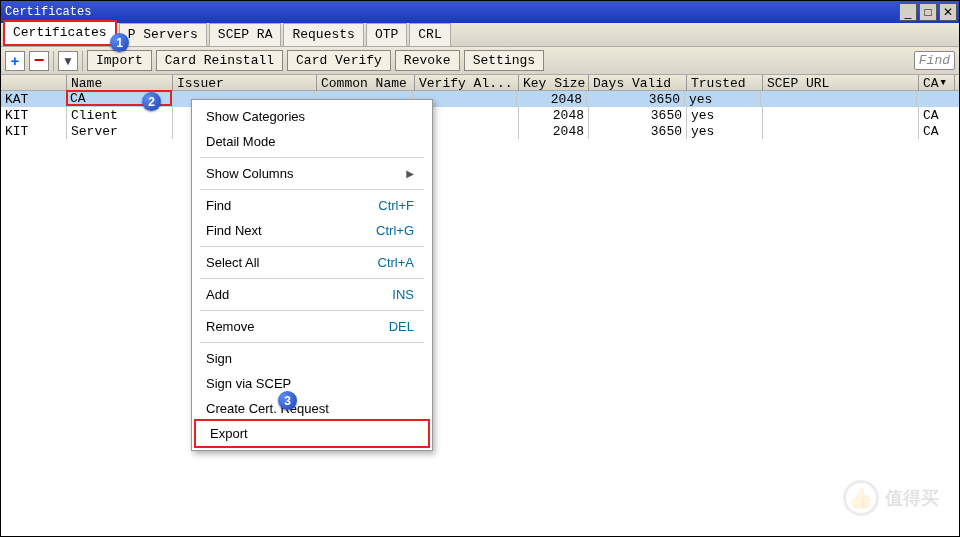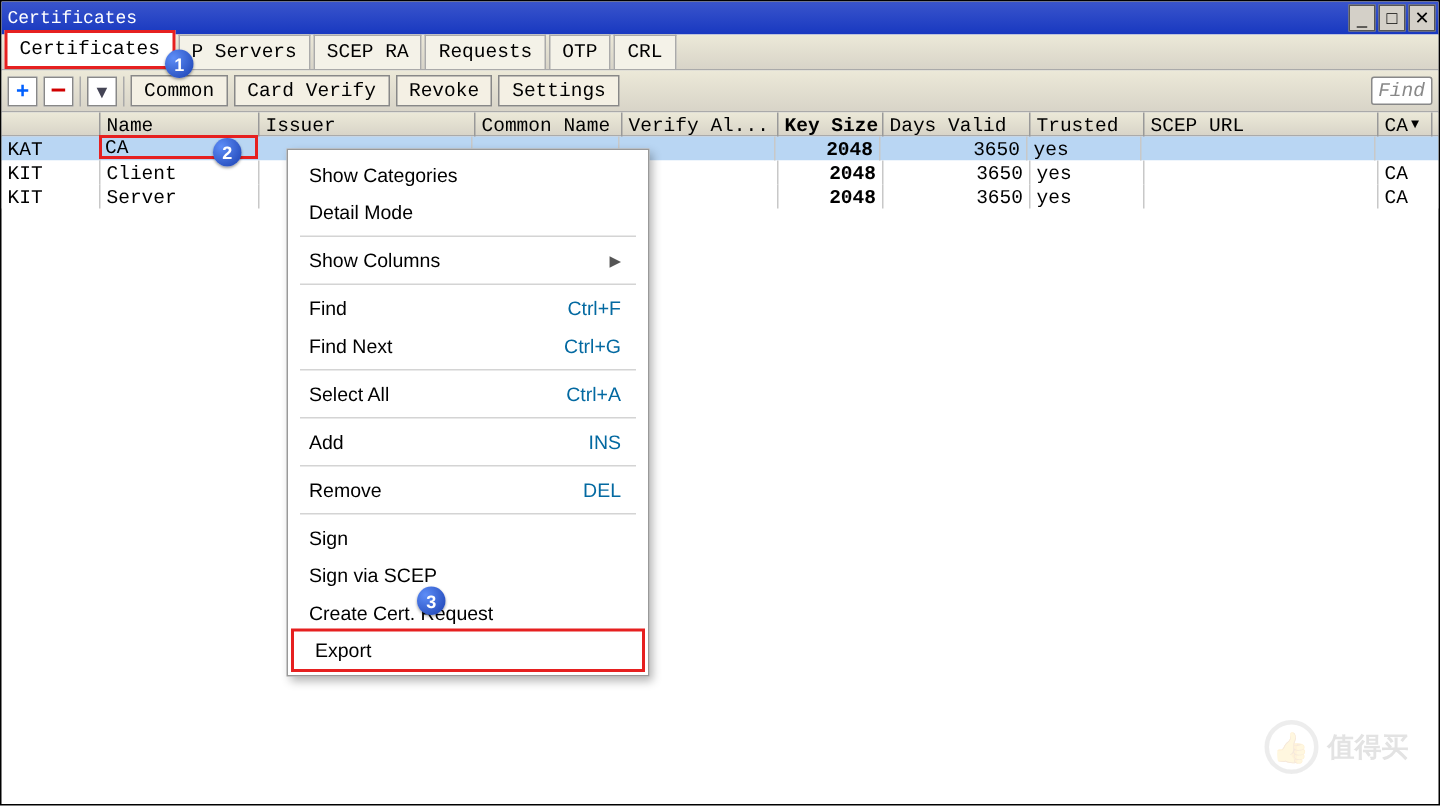--- a/index.html
+++ b/index.html
@@ -32,21 +32,21 @@
   .grid-header { background: linear-gradient(#ece9d8, #d8d4c8); border-bottom: 1px solid #aaa; }
   .grid-header .cell { border-right: 1px solid #999; font-size: 13px; }
   .grid-row { background: #fff; }
   .grid-row.sel { background: #b9d6f3; }
 
   .col0 { width: 66px; }
   .col1 { width: 106px; }
   .col2 { width: 144px; }
   .col3 { width: 98px; }
   .col4 { width: 104px; }
-  .col5 { width: 70px; text-align:right; justify-content:flex-end;font-weight:bold;}
+  .col5 { width: 70px; text-align:right; justify-content:flex-end;}
   .col6 { width: 98px; justify-content:flex-end;}
   .col7 { width: 76px; }
   .col8 { width: 156px; }
   .col9 { width: 36px; border-right:none; }
   .sort-arrow { font-size: 9px; margin-left: 2px; }
 
   .cell-highlight { border: 2px solid #e62020; margin:-1px; padding-left:2px; }
 
   .context-menu { position:absolute; top: 98px; left: 190px; width: 242px; background:#fff; border:1px solid #999; box-shadow: 2px 3px 6px rgba(0,0,0,.3); font: 13px "Segoe UI", Arial, sans-serif; padding: 4px 0; z-index: 20; }
   .cm-item { display:flex; padding: 5px 18px 5px 14px; align-items:center; }
@@ -81,21 +81,22 @@
   <span class="tab">CRL</span>
 </div>
 <div class="marker" style="top:32px; left:109px;">1</div>
 
 <div class="toolbar">
   <div class="icon-btn plus">+</div>
   <div class="icon-btn minus">−</div>
   <div style="width:1px;height:20px;background:#aaa;"></div>
   <div class="icon-btn funnel">▼</div>
   <div style="width:1px;height:20px;background:#aaa;"></div>
-  <button class="btn">Common</button>
+  <button class="btn">Import</button>
+  <button class="btn">Card Reinstall</button>
   <button class="btn">Card Verify</button>
   <button class="btn">Revoke</button>
   <button class="btn">Settings</button>
   <div class="find-box">Find</div>
 </div>
 
 <div class="grid">
   <div class="grid-header">
     <div class="cell col0"></div>
     <div class="cell col1">Name</div>

